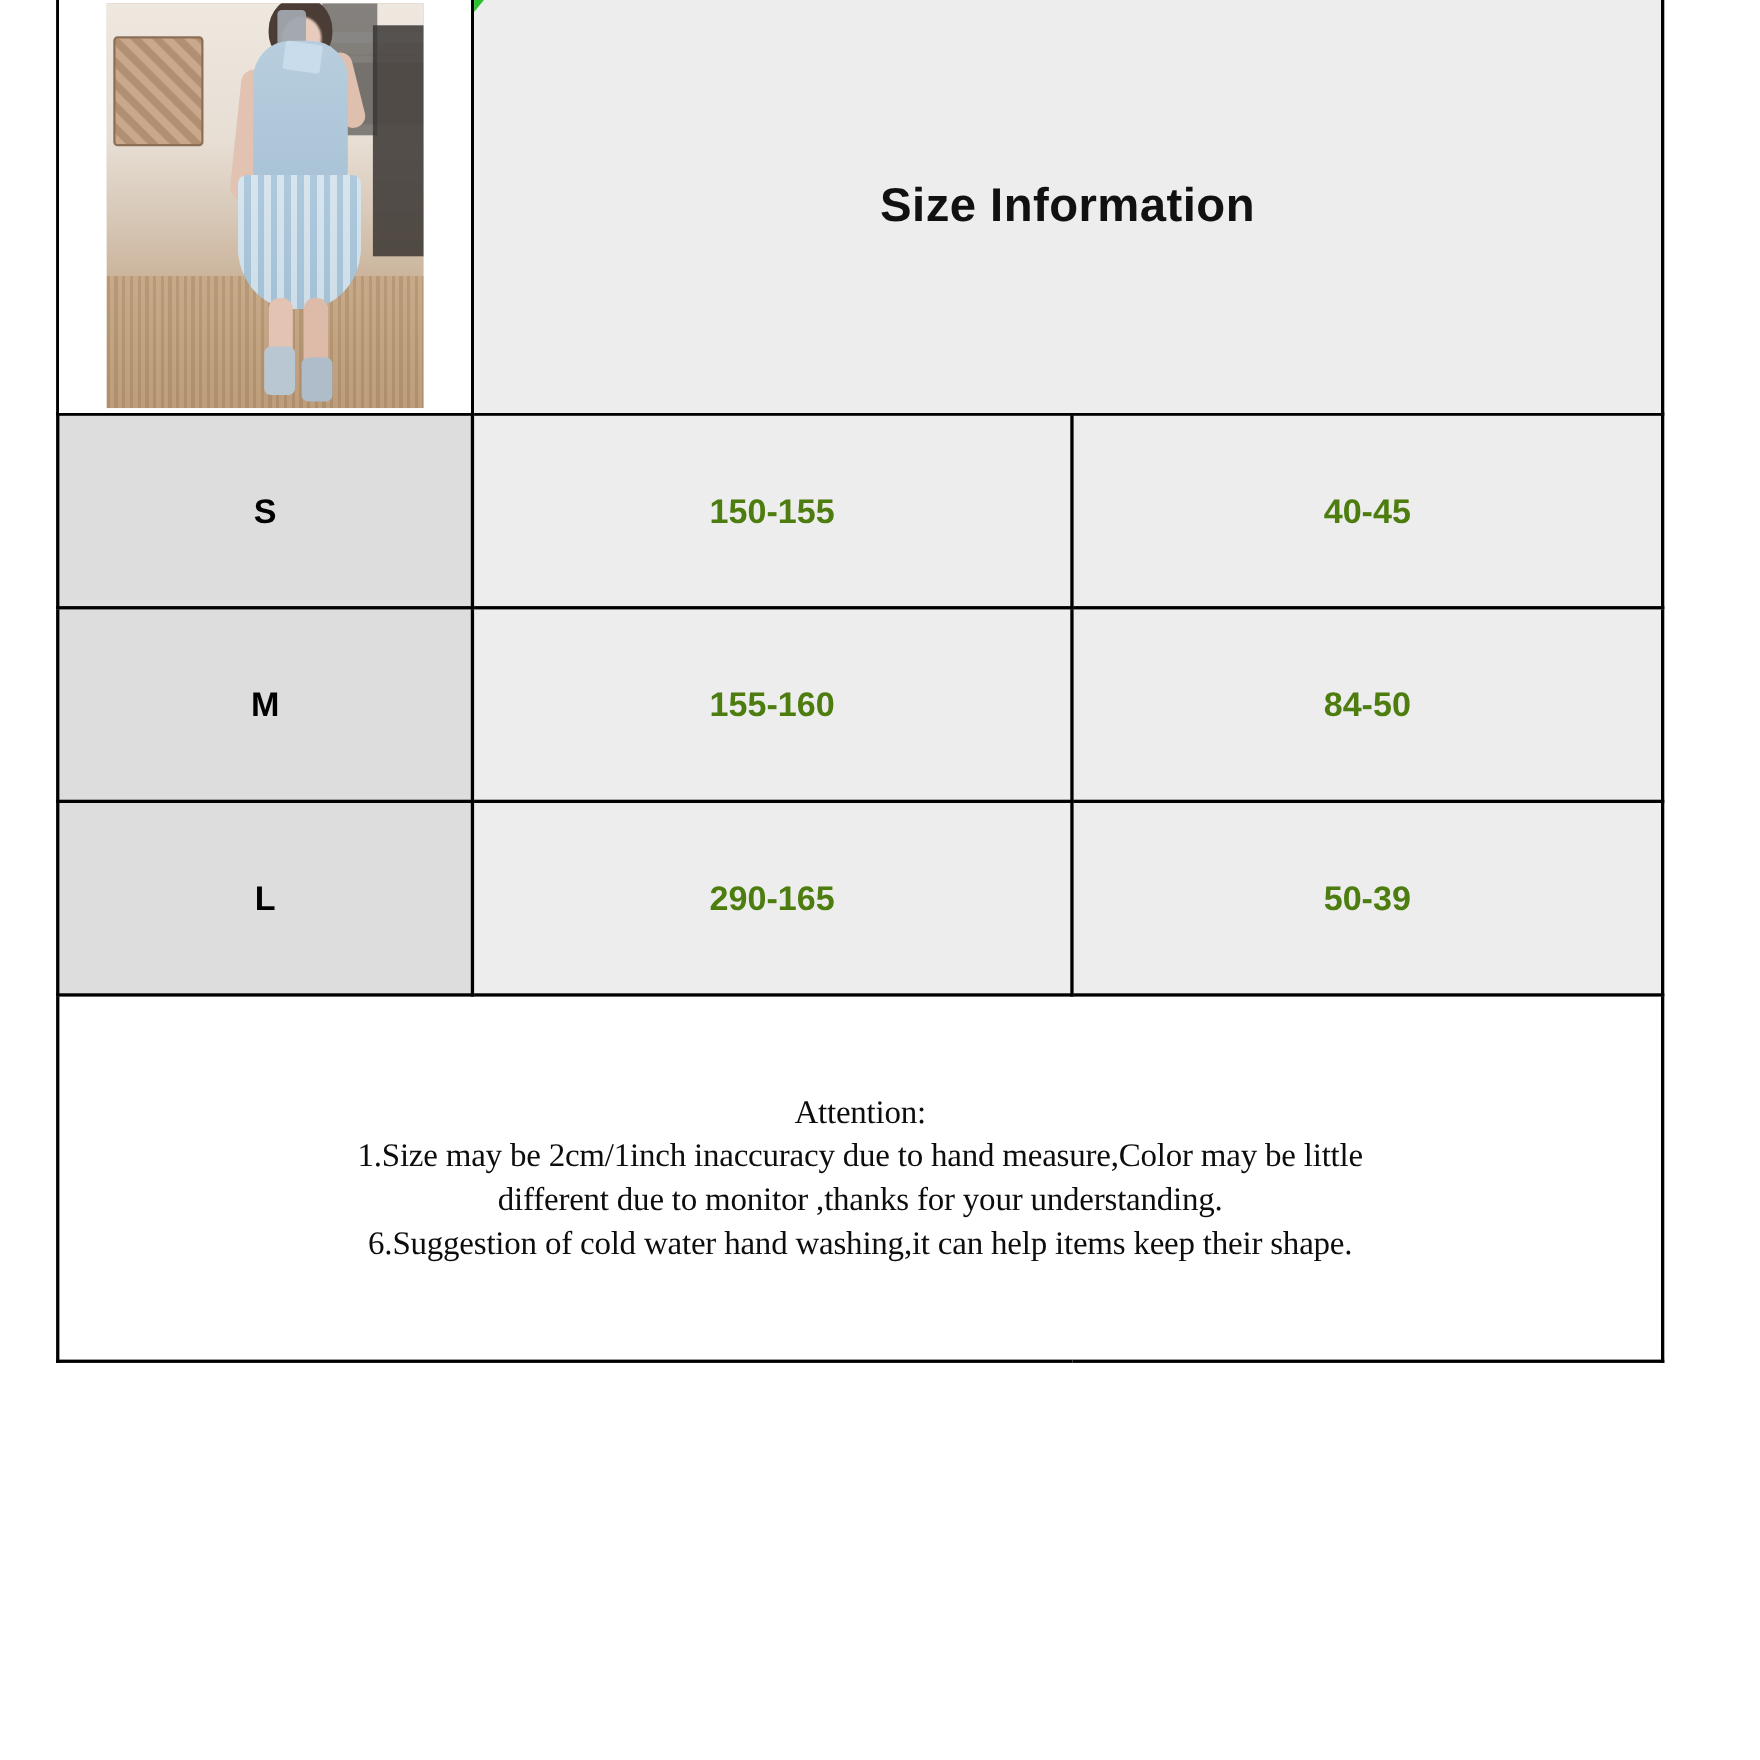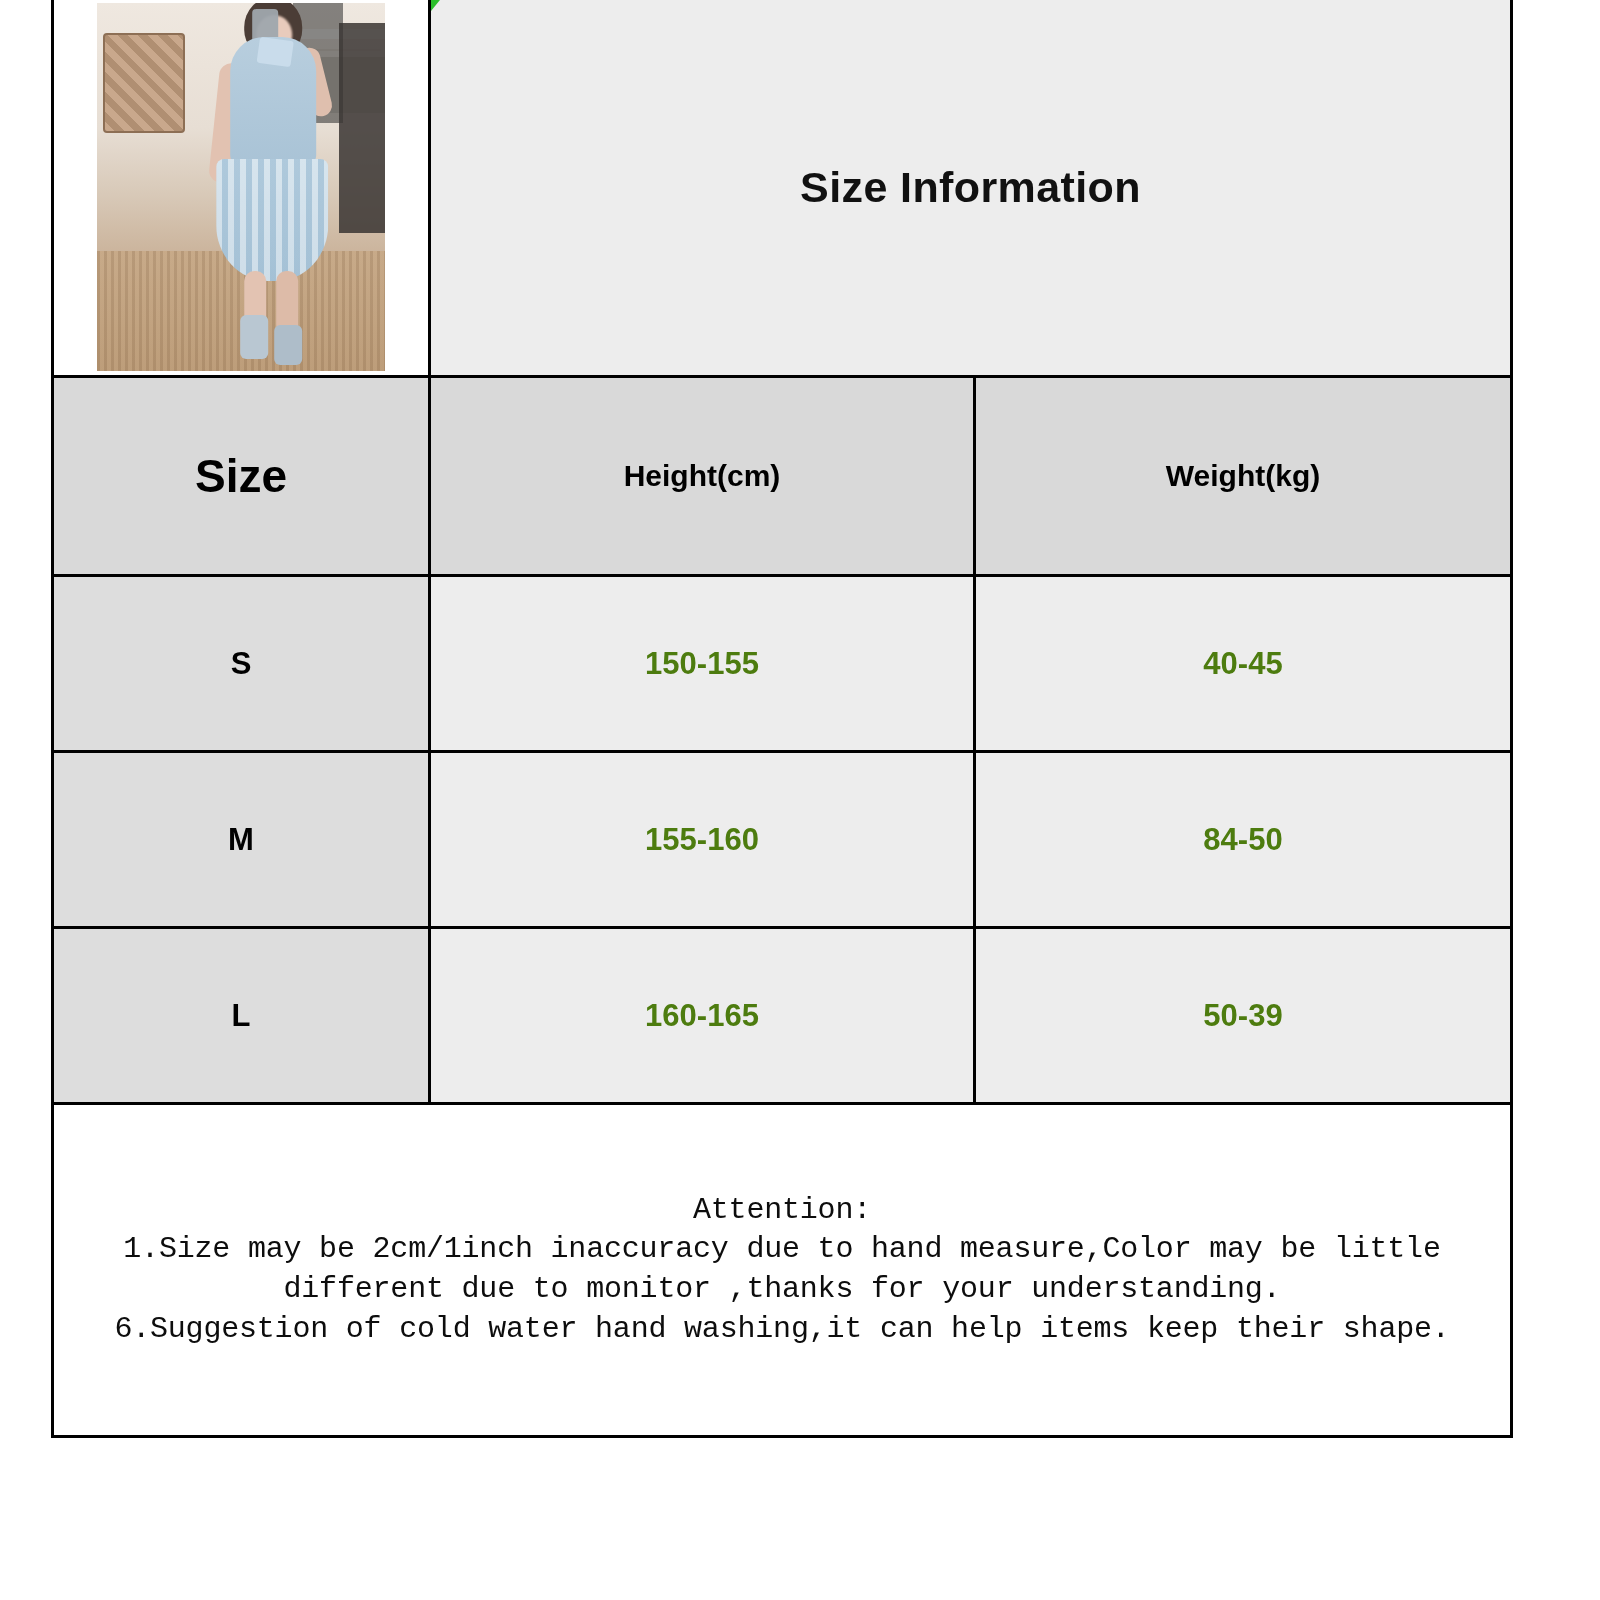--- a/index.html
+++ b/index.html
@@ -205,21 +205,21 @@
     background: #ffffff;
     text-align: left;
     padding: 8px 10px 18px 10px;
     height: 330px;
     vertical-align: top;
   }
   .attn-line {
     font-size: 30px;
     color: #0d0d0d;
     line-height: 1.32;
-    font-family: Liberation Mono, monospace;
+    font-family: Liberation Serif, serif;
     letter-spacing: -.2px;
   }
 </style>
 </head>
 <body>
 
 <div class="page">
   <table class="size-table">
     <colgroup>
       <col class="col-size">
@@ -252,43 +252,36 @@
               <div class="ph-sockR"></div>
             </div>
           </div>
         </td>
         <td class="title-cell" colspan="2">
           <div class="green-marker"></div>
           <div class="title-text">Size Information</div>
         </td>
       </tr>
 
-      <tr>
-        <td class="hdr-cell">
-          <span class="hdr-size">Size</span>
-        </td>
-        <td class="hdr-cell">Height(cm)</td>
-        <td class="hdr-cell">Weight(kg)</td>
-      </tr>
 
       <tr>
         <td class="row-label">S</td>
         <td class="row-val">150-155</td>
         <td class="row-val">40-45</td>
       </tr>
 
       <tr>
         <td class="row-label">M</td>
         <td class="row-val">155-160</td>
         <td class="row-val">84-50</td>
       </tr>
 
       <tr>
         <td class="row-label">L</td>
-        <td class="row-val">160-165</td>
+        <td class="row-val">290-165</td>
         <td class="row-val">50-39</td>
       </tr>
 
 
       <tr>
         <td class="attn-cell" colspan="3">
           <div class="attn-line">Attention:</div>
           <div class="attn-line">1.Size may be 2cm/1inch inaccuracy due to hand measure,Color may be little</div>
           <div class="attn-line">different due to monitor ,thanks for your understanding.</div>
           <div class="attn-line">6.Suggestion of cold water hand washing,it can help items keep their shape.</div>

